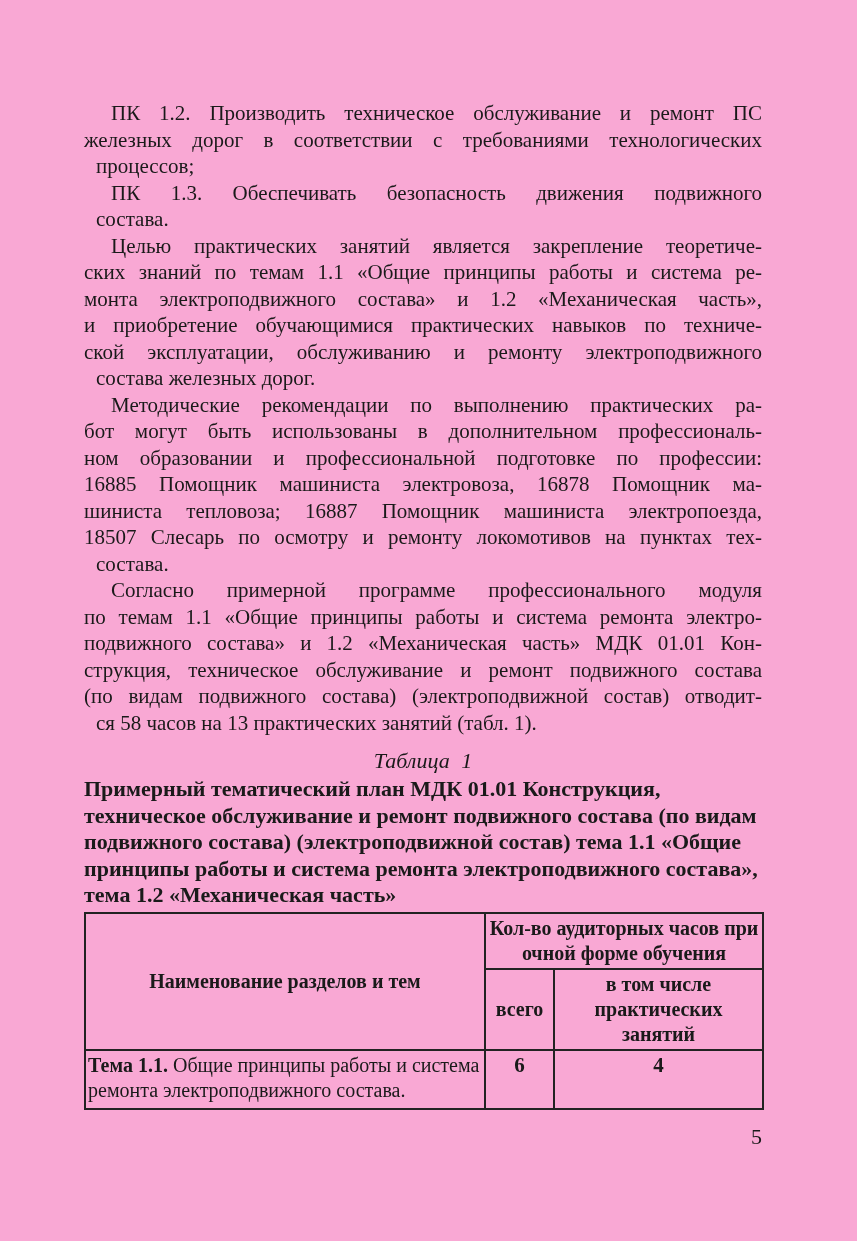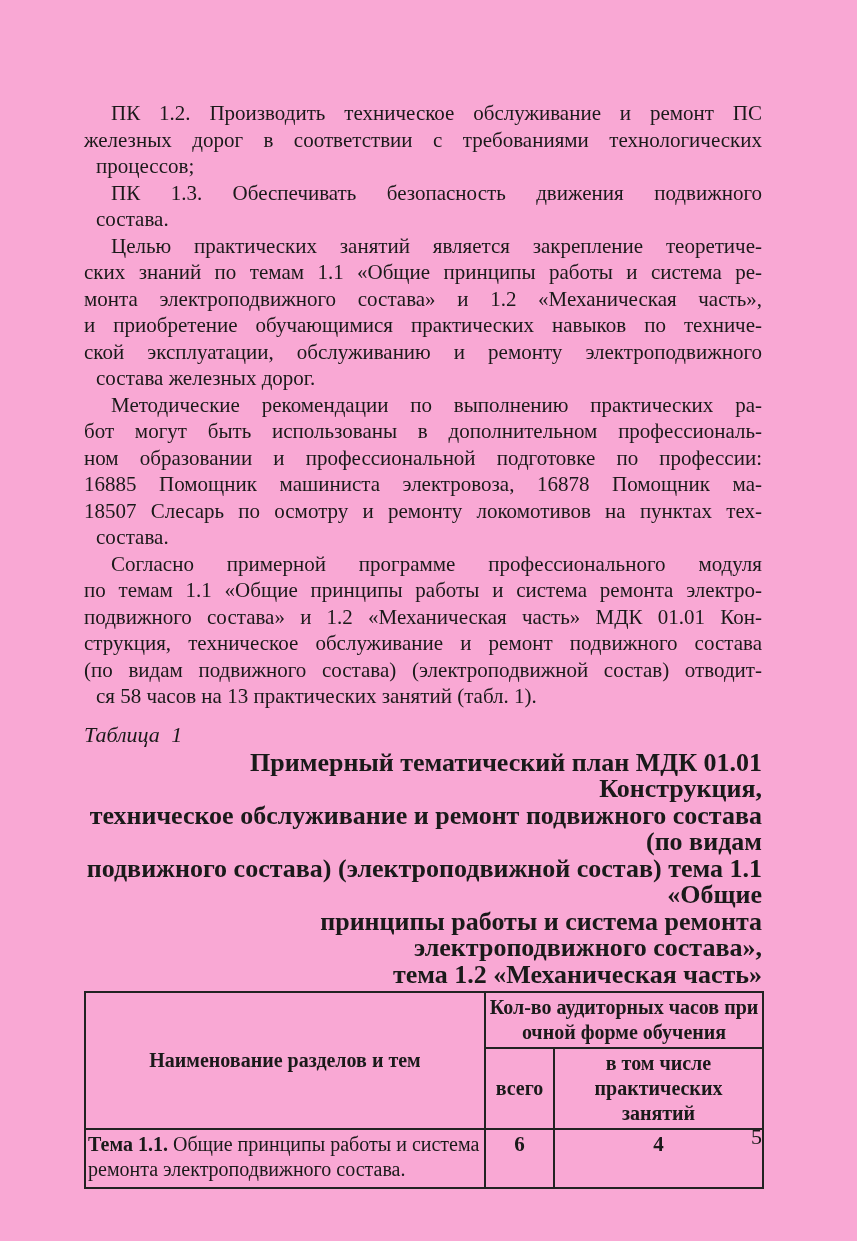--- a/index.html
+++ b/index.html
@@ -27,29 +27,29 @@
     text-align-last: justify;
     white-space: nowrap;
   }
   .para .line.first { text-indent: 27px; }
   .para .line.last  { text-align-last: left; white-space: normal; margin-left: 12px; }
   .tcaption {
     margin-top: 11px;
     font-size: 22px;
     line-height: 27px;
     font-style: italic;
-    text-align: left;
+    text-align: center;
     word-spacing: 6px;
   }
   .ttitle {
     margin-top: 2px;
-    font-size: 26px;
+    font-size: 22px;
     line-height: 26.5px;
     font-weight: bold;
-    text-align: right;
+    text-align: left;
     white-space: pre-line;
   }
   table.plan {
     border-collapse: collapse;
     table-layout: fixed;
     width: 678px;
     margin-top: 3px;
   }
   table.plan td {
     border: 2px solid #222222;
@@ -114,20 +114,21 @@
           <div class="line">монта электроподвижного состава» и 1.2 «Механическая часть»,</div>
           <div class="line">и приобретение обучающимися практических навыков по техниче-</div>
           <div class="line">ской эксплуатации, обслуживанию и ремонту электроподвижного</div>
           <div class="line last">состава железных дорог.</div>
         </div>
         <div class="para">
           <div class="line first">Методические рекомендации по выполнению практических ра-</div>
           <div class="line">бот могут быть использованы в дополнительном профессиональ-</div>
           <div class="line">ном образовании и профессиональной подготовке по профессии:</div>
           <div class="line">16885 Помощник машиниста электровоза, 16878 Помощник ма-</div>
+          <div class="line">шиниста тепловоза; 16887 Помощник машиниста электропоезда,</div>
           <div class="line">18507 Слесарь по осмотру и ремонту локомотивов на пунктах тех-</div>
           <div class="line last">состава.</div>
         </div>
         <div class="para">
           <div class="line first">Согласно примерной программе профессионального модуля</div>
           <div class="line">по темам 1.1 «Общие принципы работы и система ремонта электро-</div>
           <div class="line">подвижного состава» и 1.2 «Механическая часть» МДК 01.01 Кон-</div>
           <div class="line">струкция, техническое обслуживание и ремонт подвижного состава</div>
           <div class="line">(по видам подвижного состава) (электроподвижной состав) отводит-</div>
           <div class="line last">ся 58 часов на 13 практических занятий (табл. 1).</div>

